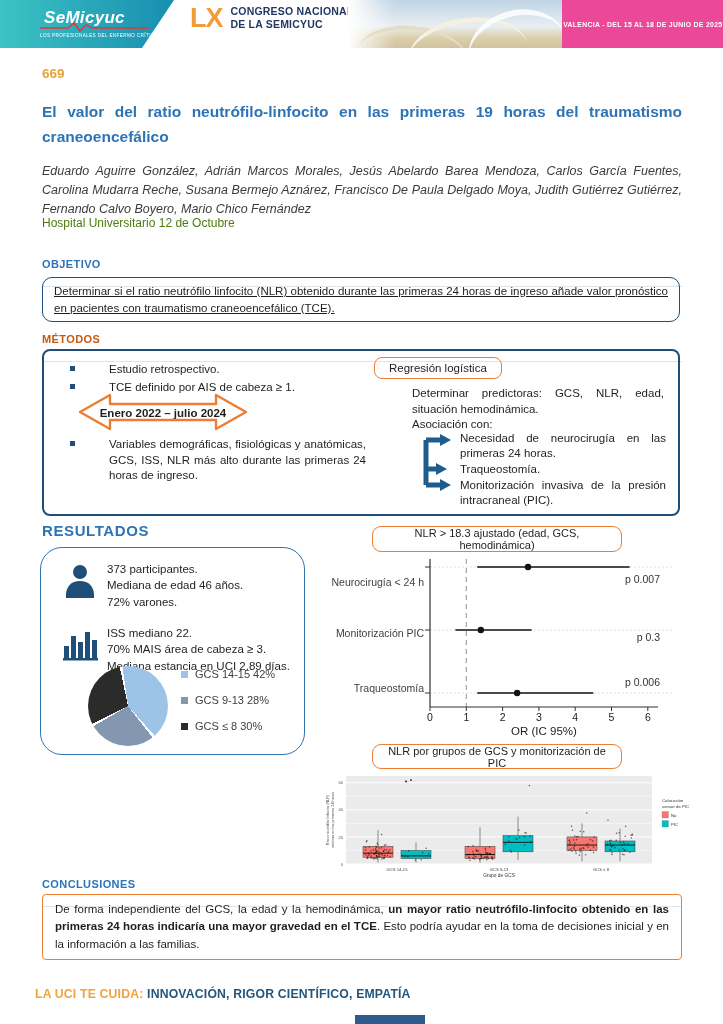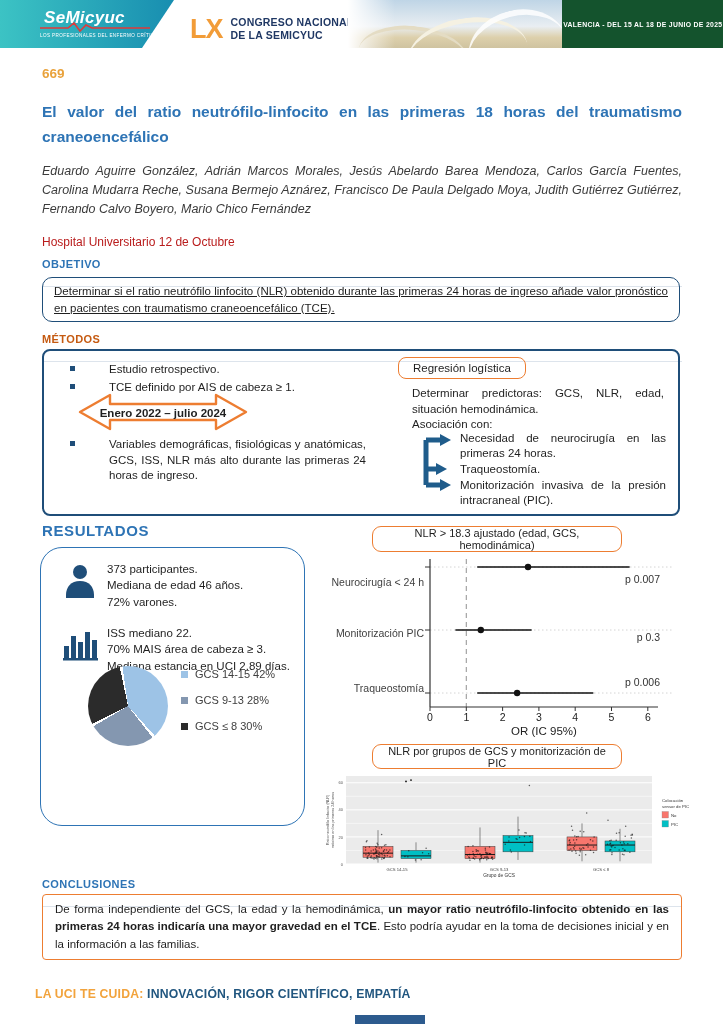--- a/index.html
+++ b/index.html
@@ -14,44 +14,44 @@
   
   .header { position:absolute; left:0; top:0; width:658px; height:48px; background:#fff; }
   .teal {
     position:absolute; left:0; top:0; width:192px; height:48px;
     background:linear-gradient(90deg,#3cc3c4,#1488ae);
     clip-path:polygon(0 0,174px 0,142px 100%,0 100%);
   }
   .logo-name { position:absolute; left:44px; top:8px; font-size:17px; font-weight:bold; font-style:italic; color:#fff; letter-spacing:.3px; }
   .logo-pulse { position:absolute; left:40px; top:22px; }
   .logo-tag { position:absolute; left:40px; top:33px; font-size:4.6px; color:#fff; letter-spacing:.4px; white-space:nowrap; }
-  .lx-block { position:absolute; left:190px; top:12px; display:flex; align-items:flex-start; }
+  .lx-block { position:absolute; left:190px; top:1px; display:flex; align-items:flex-start; }
   .lx { font-size:27px; font-weight:bold; color:#F29C38; line-height:34px; letter-spacing:-1px; }
   .congress { margin-left:8px; margin-top:4px; font-size:10.5px; font-weight:bold; color:#203864; line-height:1.2; letter-spacing:.2px; }
   .city { position:absolute; left:348px; top:0; width:214px; height:48px; overflow:hidden;
     background:linear-gradient(180deg,#bfd5e6 0%,#e9eef2 55%,#ddd0ac 78%,#cfc3a0 100%); }
   .city .arc1 { position:absolute; left:60px; top:18px; width:120px; height:70px; border-radius:50%;
     border-top:5px solid #f5f1e2; transform:rotate(-8deg); }
   .city .arc2 { position:absolute; left:10px; top:26px; width:110px; height:60px; border-radius:50%;
     border-top:4px solid #e4dcc4; transform:rotate(6deg); }
   .city .arc3 { position:absolute; left:120px; top:10px; width:100px; height:80px; border-radius:50%;
     border-top:6px solid #ffffff; transform:rotate(-14deg); opacity:.85; }
   .city::before { content:""; position:absolute; inset:0;
     background:linear-gradient(90deg,#ffffff 0%,rgba(255,255,255,0) 22%); }
-  .venue { position:absolute; left:562px; top:0; width:161px; height:48px; background:#14532d;
+  .venue { position:absolute; left:562px; top:0; width:161px; height:48px; background:#ec4899;
     display:flex; align-items:center; justify-content:center; }
   .venue span { color:#fff; font-size:7.2px; font-weight:bold; letter-spacing:.35px; transform:scaleX(.95); white-space:nowrap; }
 
   
   .abs-number { position:absolute; left:42px; top:66px; font-size:13.5px; font-weight:bold; color:#E9A23B; }
   .title { position:absolute; left:42px; top:100px; width:640px; font-size:15.5px; font-weight:bold;
     color:#2E74B5; line-height:1.6; text-align:justify; }
   .authors { position:absolute; left:42px; top:162px; width:640px; font-size:12.5px; font-style:italic;
     color:#3b3b3b; line-height:1.5; text-align:justify; }
-  .affil { position:absolute; left:42px; top:235px; font-size:12px; color:#b91c1c; }
+  .affil { position:absolute; left:42px; top:216px; font-size:12px; color:#4d7c0f; }
 
   
   .sec { position:absolute; left:42px; width:640px; font-size:11px; font-weight:bold; color:#2E74B5;
     letter-spacing:.4px; padding-bottom:16px; border-bottom:1px solid #dde4ec; }
   .sec.orange { color:#C55A11; }
   .sec.big { font-size:15px; letter-spacing:.6px; border-bottom:none; }
 
   
   .obj-box { position:absolute; left:42px; top:277px; width:638px; min-height:40px;
     border:1.6px solid #1F4E79; border-radius:10px; padding:5px 11px;
@@ -61,30 +61,30 @@
   .met-box { position:absolute; left:42px; top:349px; width:638px; height:167px;
     border:2px solid #1F4E79; border-radius:8px; }
   .met-left { position:absolute; left:14px; top:11px; width:308px; }
   .bullet { display:flex; font-size:11.5px; line-height:1.35; margin-bottom:2px; }
   .bullet .mk { flex:0 0 auto; width:5px; height:5px; background:#1F4E79; margin:4px 34px 0 12px; }
   .bullet .tx { text-align:justify; }
   .period-arrow { position:absolute; left:33px; top:40px; width:172px; height:42px; }
   .met-par { position:absolute; left:14px; top:86px; width:308px; }
   .met-right { position:absolute; left:330px; top:6px; width:296px; }
   .reg-box { display:inline-block; border:1.6px solid #ED7D31; border-radius:8px;
-    padding:4px 14px; font-size:11.5px;margin-left:24px; }
+    padding:4px 14px; font-size:11.5px; }
   .predictors { margin:7px 0 0 38px; width:252px; font-size:11.5px; line-height:1.35; text-align:justify; }
   .assoc-label { margin:1px 0 1px 38px; font-size:11.5px; }
   .assoc-wrap { position:relative; margin-left:38px; }
   .assoc-bracket { position:absolute; left:6px; top:1px; }
   .assoc-items { margin-left:48px; width:206px; }
   .assoc-items .it { font-size:11.5px; line-height:1.3; text-align:justify; margin-bottom:1px; }
 
   
-  .res-box { position:absolute; left:40px; top:547px; width:265px; height:279px;
+  .res-box { position:absolute; left:40px; top:547px; width:265px; height:208px;
     border:1.6px solid #2E74B5; border-radius:22px; }
   .res-icon1 { position:absolute; left:22px; top:15px; }
   .res-text1 { position:absolute; left:66px; top:13px; width:185px; font-size:11.5px; line-height:1.42; }
   .res-icon2 { position:absolute; left:20px; top:80px; }
   .res-text2 { position:absolute; left:66px; top:77px; width:190px; font-size:11.5px; line-height:1.42; }
   .pie { position:absolute; left:47px; top:118px; width:80px; height:80px; border-radius:50%; }
   .pie-legend { position:absolute; left:140px; top:120px; }
   .pie-legend .row { display:flex; align-items:center; margin-bottom:14px; }
   .pie-legend .sq { width:7px; height:7px; margin-right:7px; flex:0 0 auto; }
   .pie-legend .lb { font-size:11px; color:#404040; }
@@ -134,21 +134,21 @@
       <div class="arc2"></div>
         <div class="arc1"></div>
         <div class="arc3"></div>
     </div>
     <div class="venue">
       <span>VALENCIA - DEL 15 AL 18 DE JUNIO DE 2025</span>
     </div>
   </div>
 
   <div class="abs-number">669</div>
-  <div class="title">El valor del ratio neutrófilo-linfocito en las primeras 18 horas del traumatismo craneoencefálico</div>
+  <div class="title">El valor del ratio neutrófilo-linfocito en las primeras 19 horas del traumatismo craneoencefálico</div>
   <div class="authors">Eduardo Aguirre González, Adrián Marcos Morales, Jesús Abelardo Barea Mendoza, Carlos García Fuentes, Carolina Mudarra Reche, Susana Bermejo Aznárez, Francisco De Paula Delgado Moya, Judith Gutiérrez Gutiérrez, Fernando Calvo Boyero, Mario Chico Fernández</div>
   <div class="affil">Hospital Universitario 12 de Octubre</div>
 
   <div class="sec" style="top:258px;">OBJETIVO</div>
   <div class="obj-box">Determinar si el ratio neutrófilo linfocito (NLR) obtenido durante las primeras 24 horas de ingreso añade valor pronóstico en pacientes con traumatismo craneoencefálico (TCE).</div>
 
   <div class="sec orange" style="top:333px;">MÉTODOS</div>
   <div class="met-box">
     <div class="met-left">
       <div class="bullet">

